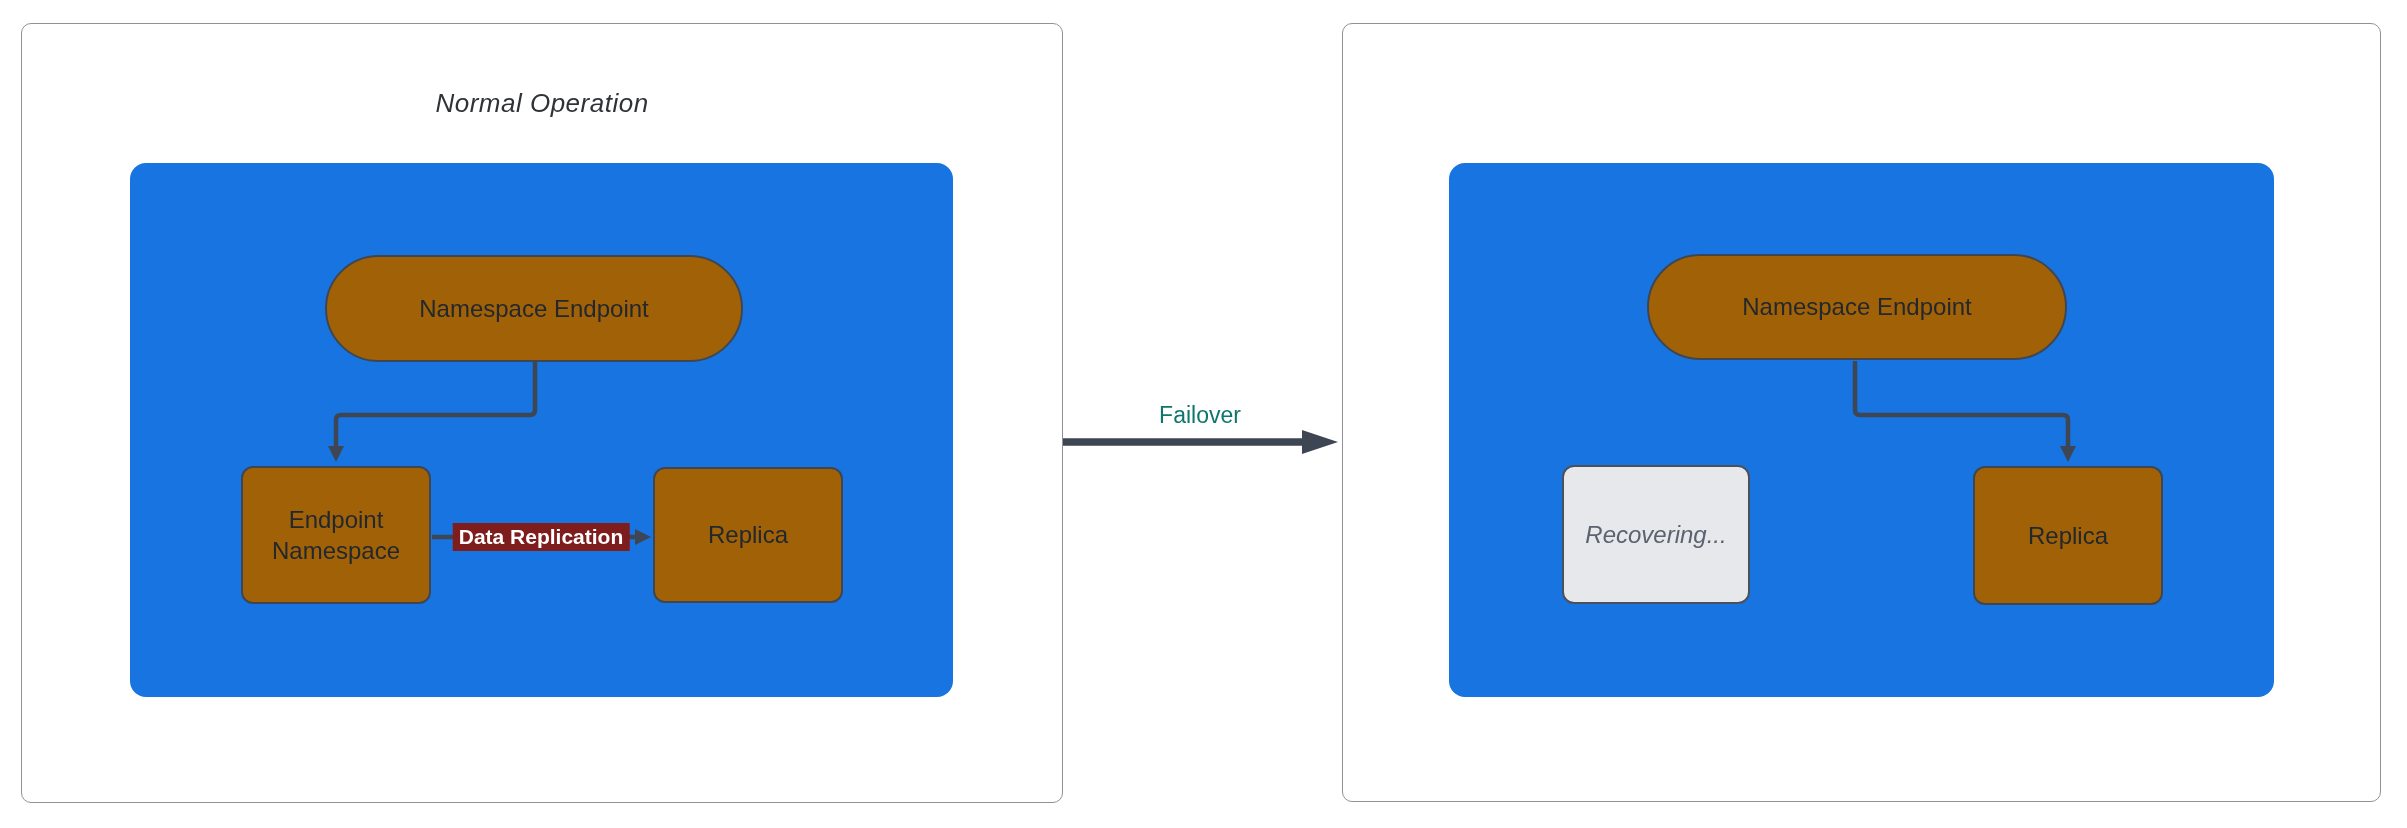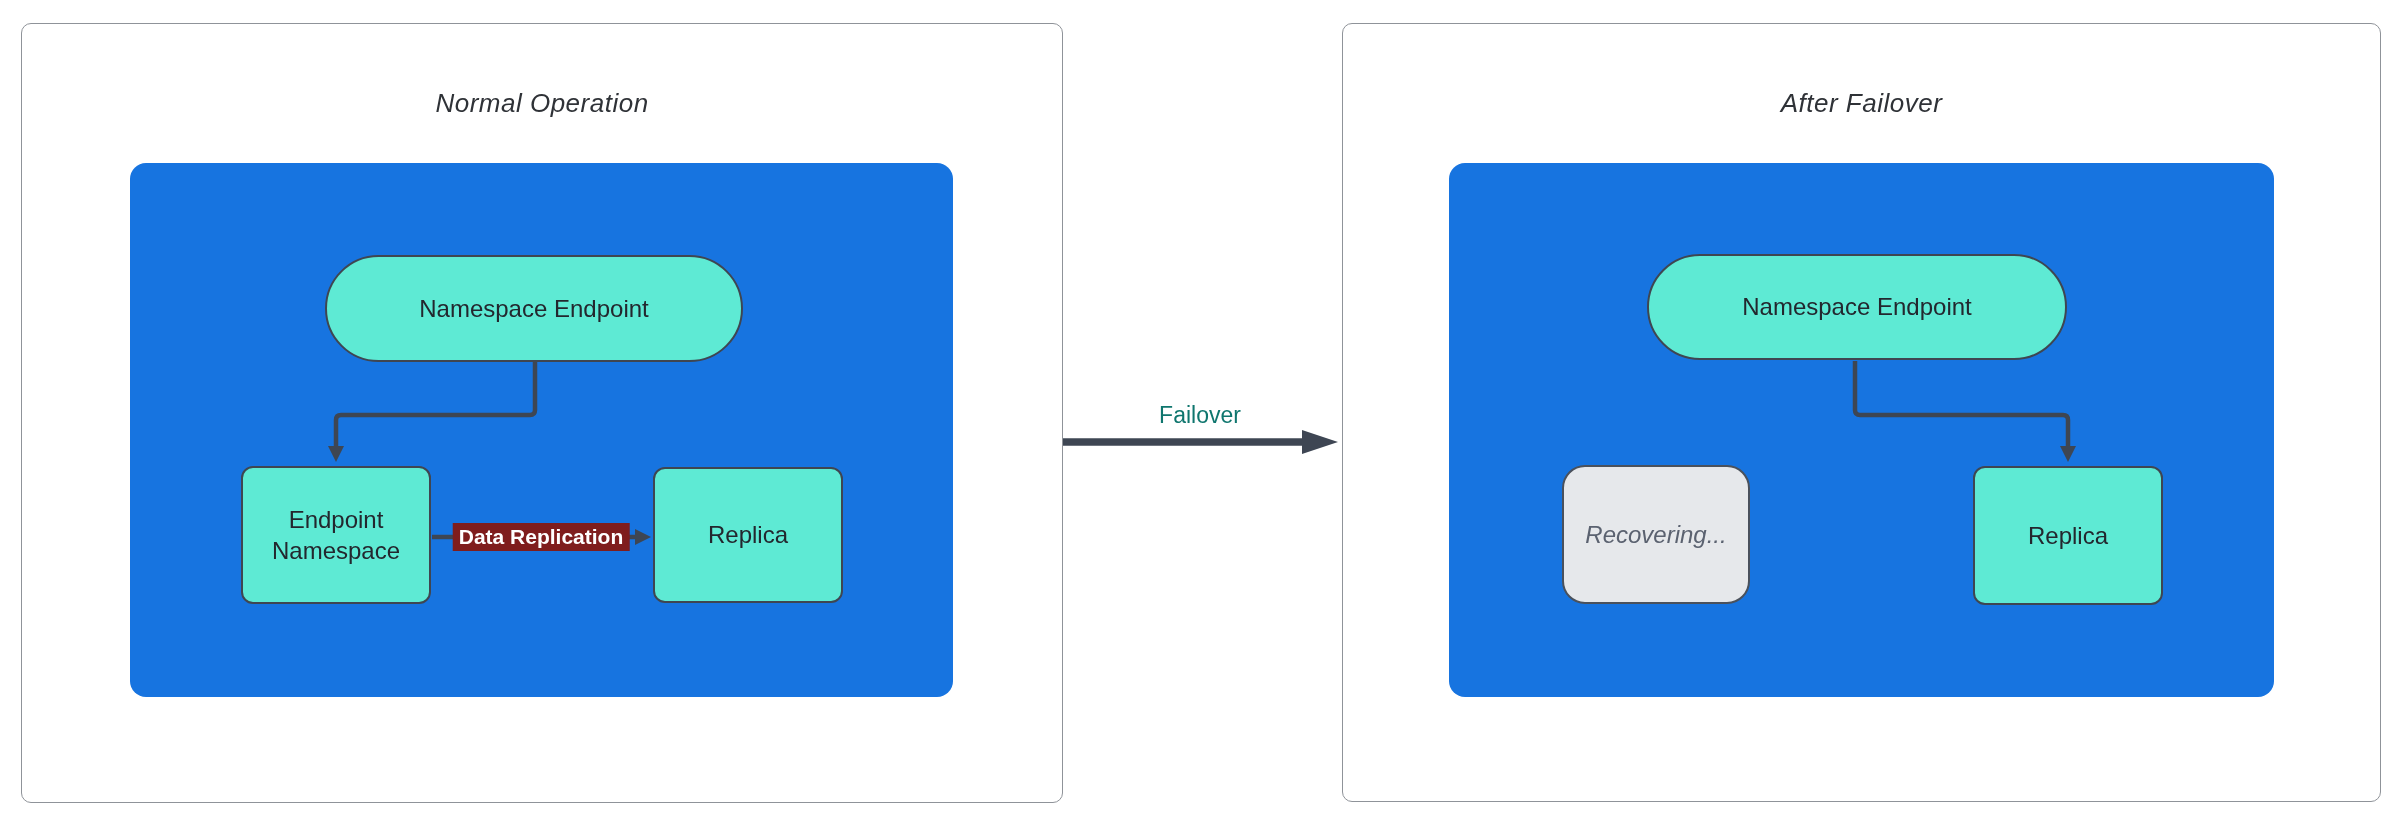--- a/index.html
+++ b/index.html
@@ -37,21 +37,21 @@
     z-index: 1;
   }
   #arrow-layer {
     position: absolute;
     left: 0; top: 0;
     z-index: 2;
     pointer-events: none;
   }
   .node {
     position: absolute;
-    background: #5eead4;
+    background: #a16207;
     border: 2px solid #3f4651;
     box-sizing: border-box;
     display: flex;
     align-items: center;
     justify-content: center;
     text-align: center;
     font-size: 24px;
     color: #23272e;
     line-height: 1.3;
     z-index: 3;
@@ -92,21 +92,20 @@
 </style>
 </head>
 <body>
 
 <div id="canvas">
 
   <div class="panel" style="left:21px; top:23px; width:1042px; height:780px;"></div>
   <div class="panel-title" style="left:21px; top:88px; width:1042px;">Normal Operation</div>
 
   <div class="panel" style="left:1342px; top:23px; width:1039px; height:779px;"></div>
-  <div class="panel-title" style="left:1342px; top:88px; width:1039px;">After Failover</div>
 
   <div class="bluebox" style="left:130px; top:163px; width:823px; height:534px;"></div>
   <div class="bluebox" style="left:1449px; top:163px; width:825px; height:534px;"></div>
 
   <svg id="arrow-layer" width="2407" height="828" viewBox="0 0 2407 828">
     <defs>
       <marker id="ah" markerUnits="userSpaceOnUse" markerWidth="26" markerHeight="26" refX="2" refY="9" orient="auto">
         <path d="M1,1 L17,9 L1,17 Z" fill="#3e4653"></path>
       </marker>
       <marker id="ahBig" markerUnits="userSpaceOnUse" markerWidth="40" markerHeight="30" refX="2" refY="13" orient="auto">
@@ -132,20 +131,20 @@
   <div class="node rect" style="left:653px; top:467px; width:190px; height:136px;">
     <span>Replica</span>
   </div>
   <div class="edge-label" style="left:541px; top:537px;">Data Replication</div>
 
   <div class="failover-label" style="left:1200px; top:402px;">Failover</div>
 
   <div class="node pill" style="left:1647px; top:254px; width:420px; height:106px;">
     <span>Namespace Endpoint</span>
   </div>
-  <div class="node rect recovering" style="left:1562px; top:465px; width:188px; height:139px;border-radius:23px;">
+  <div class="node rect recovering" style="left:1562px; top:465px; width:188px; height:139px;">
     <span>Recovering...</span>
   </div>
   <div class="node rect" style="left:1973px; top:466px; width:190px; height:139px;">
     <span>Replica</span>
   </div>
 
 </div>
 
 </body></html>

